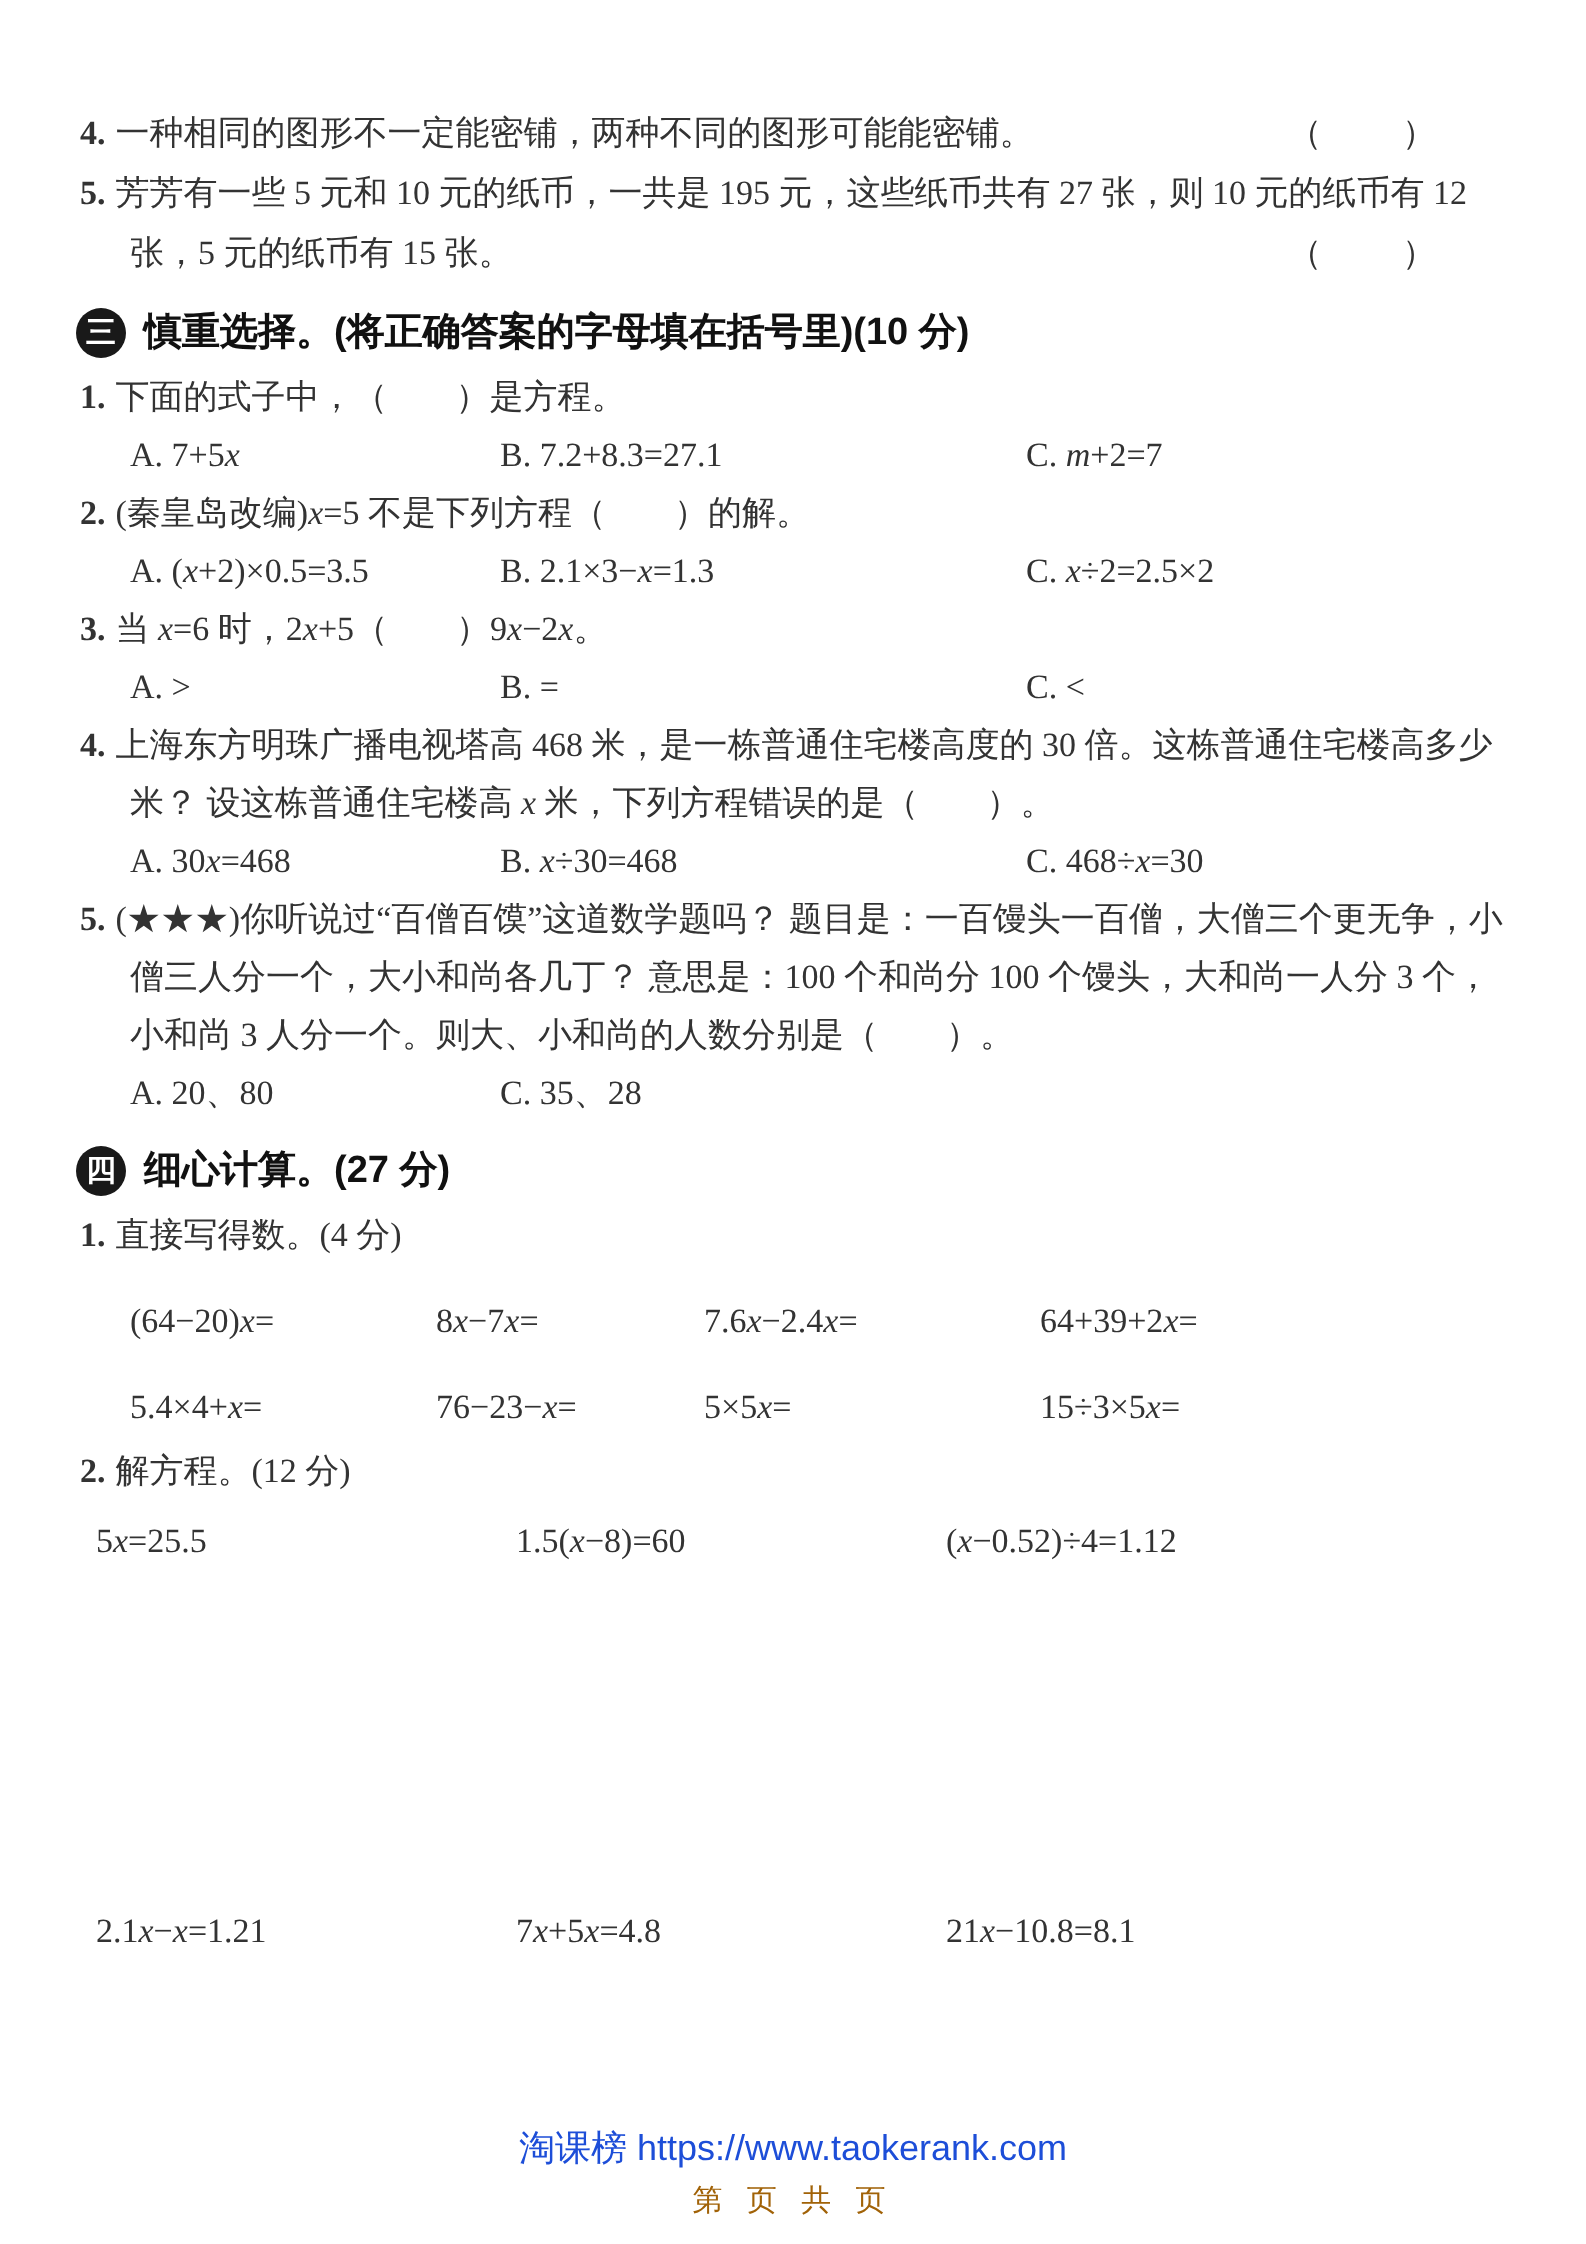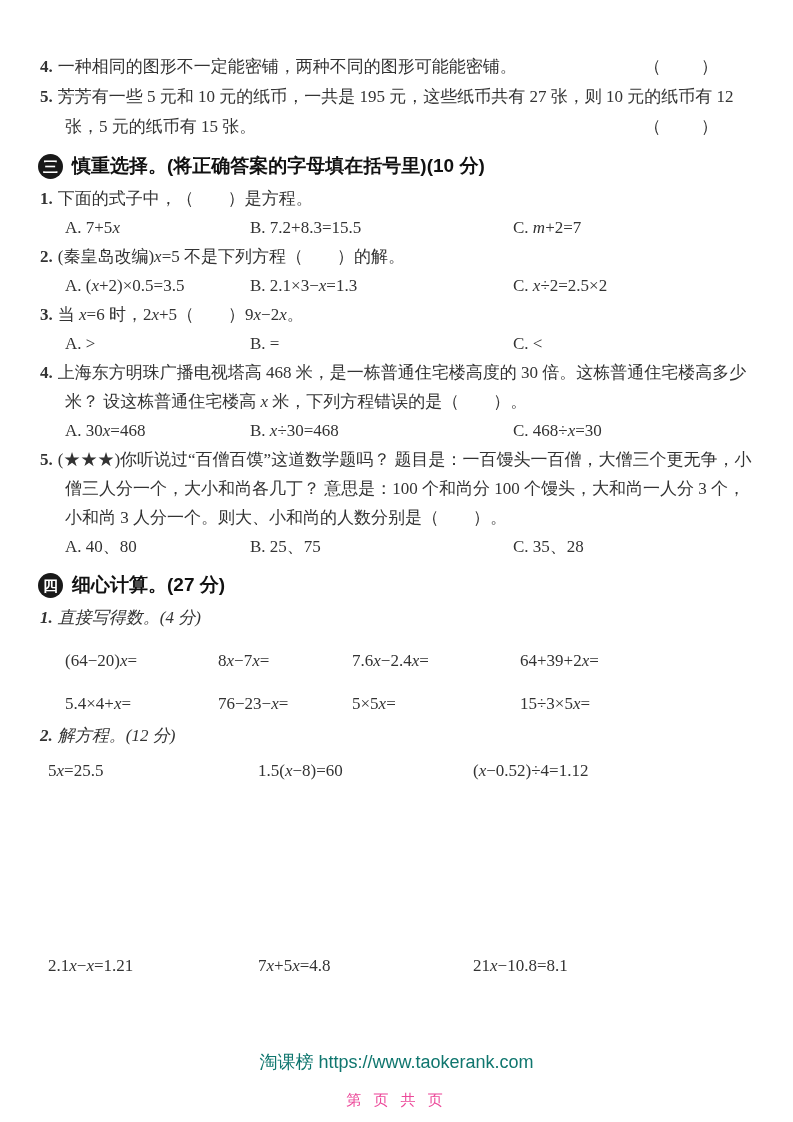--- a/index.html
+++ b/index.html
@@ -41,21 +41,21 @@
 
   
   .stem { padding-left:25px; text-indent:-25px; line-height:29px;font-family:Liberation Serif, serif; }
   .opts {
     margin-left:25px;
     display:grid; grid-template-columns:185px 263px 1fr;
     line-height:29px;
   }
 
   
-  .sub-head { padding-left:25px; text-indent:-25px; line-height:30px; margin-top:2px;font-style:italic; }
+  .sub-head { padding-left:25px; text-indent:-25px; line-height:30px; margin-top:2px; }
   .calc-row {
     margin-left:25px;
     display:grid; grid-template-columns:153px 134px 168px 1fr;
     line-height:31px;
     margin-top:12px;
   }
   .solve-row {
     margin-left:8px;
     display:grid; grid-template-columns:210px 215px 1fr;
     line-height:31px; margin-top:4px;
@@ -63,22 +63,22 @@
   .work-space { height:160px; }
 
   .math i, .stem i { font-style:italic; }
 
   
   .footer {
     position:absolute; left:0; right:0; bottom:12px;
     text-align:center;
     font-family:"Liberation Sans","DejaVu Sans",sans-serif;
   }
-  .footer .site { color:#0f766e; font-size:18px; }
-  .footer .pagenum { color:#ec4899; font-size:15px; margin-top:17px; letter-spacing:4px; }
+  .footer .site { color:#1d4ed8; font-size:18px; }
+  .footer .pagenum { color:#a16207; font-size:15px; margin-top:5px; letter-spacing:4px; }
 </style>
 </head>
 <body>
 
 <div class="page">
   <div class="content">
 
     <div class="jitem">
       <span class="qnum">4.</span><span>一种相同的图形不一定能密铺，两种不同的图形可能能密铺。</span>
       <span class="bracket">（　　）</span>
@@ -92,21 +92,21 @@
       <span class="badge">三</span>
       <span>慎重选择。(将正确答案的字母填在括号里)(10 分)</span>
     </div>
 
     <div class="q">
       <div class="stem">
         <span class="qnum">1.</span><span>下面的式子中，（　　）是方程。</span>
       </div>
       <div class="opts">
         <span class="math">A. 7+5<i>x</i></span>
-        <span class="math">B. 7.2+8.3=15.5</span>
+        <span class="math">B. 7.2+8.3=27.1</span>
         <span class="math">C. <i>m</i>+2=7</span>
       </div>
     </div>
 
     <div class="q">
       <div class="stem">
         <span class="qnum">2.</span><span>(秦皇岛改编)<i>x</i>=5 不是下列方程（　　）的解。</span>
       </div>
       <div class="opts">
         <span class="math">A. (<i>x</i>+2)×0.5=3.5</span>
@@ -135,22 +135,21 @@
         <span class="math">B. <i>x</i>÷30=468</span>
         <span class="math">C. 468÷<i>x</i>=30</span>
       </div>
     </div>
 
     <div class="q">
       <div class="stem">
         <span class="qnum">5.</span><span>(★★★)你听说过“百僧百馍”这道数学题吗？ 题目是：一百馒头一百僧，大僧三个更无争，小僧三人分一个，大小和尚各几丁？ 意思是：100 个和尚分 100 个馒头，大和尚一人分 3 个，小和尚 3 人分一个。则大、小和尚的人数分别是（　　）。</span>
       </div>
       <div class="opts">
-        <span class="math">A. 40、80</span>
-        <span class="math">B. 25、75</span>
+        <span class="math">A. 20、80</span>
         <span class="math">C. 35、28</span>
       </div>
     </div>
 
     <div class="sec-head">
       <span class="badge">四</span>
       <span>细心计算。(27 分)</span>
     </div>
 
     <div class="sub-head">

